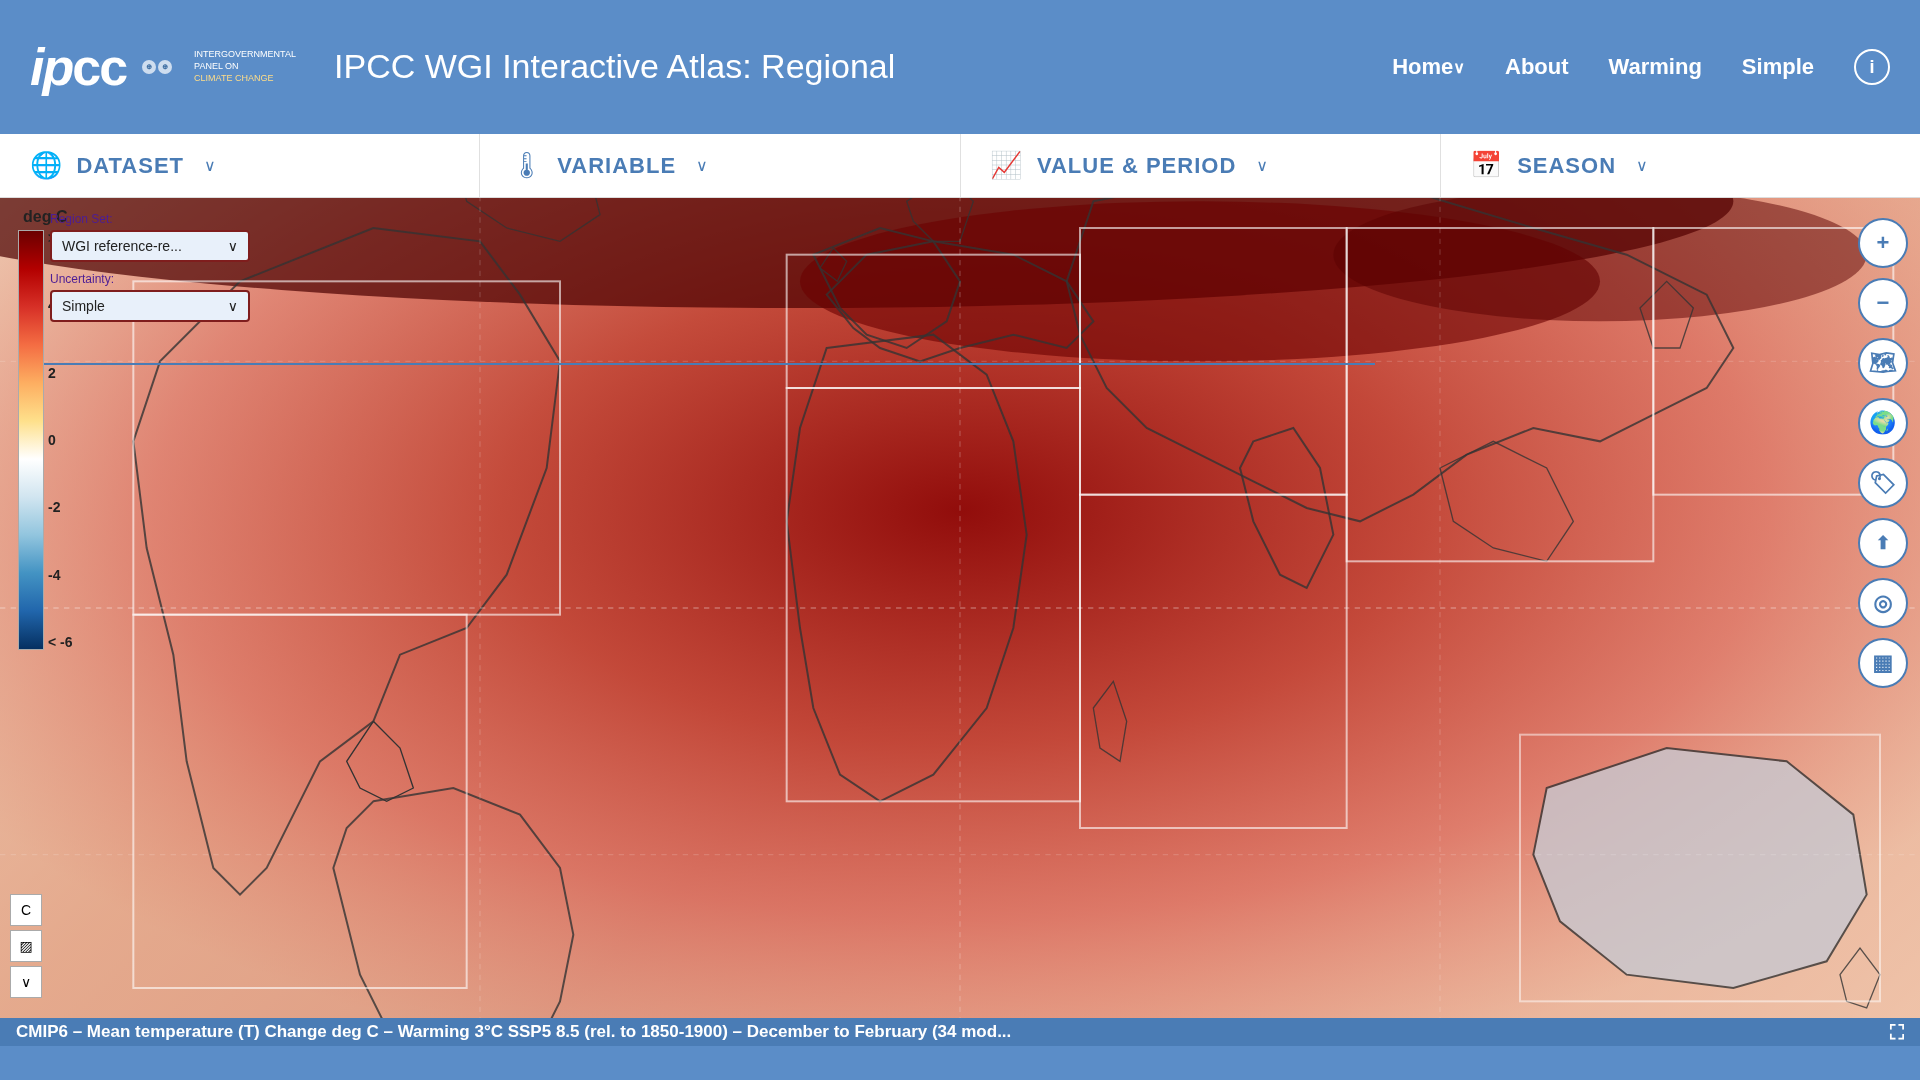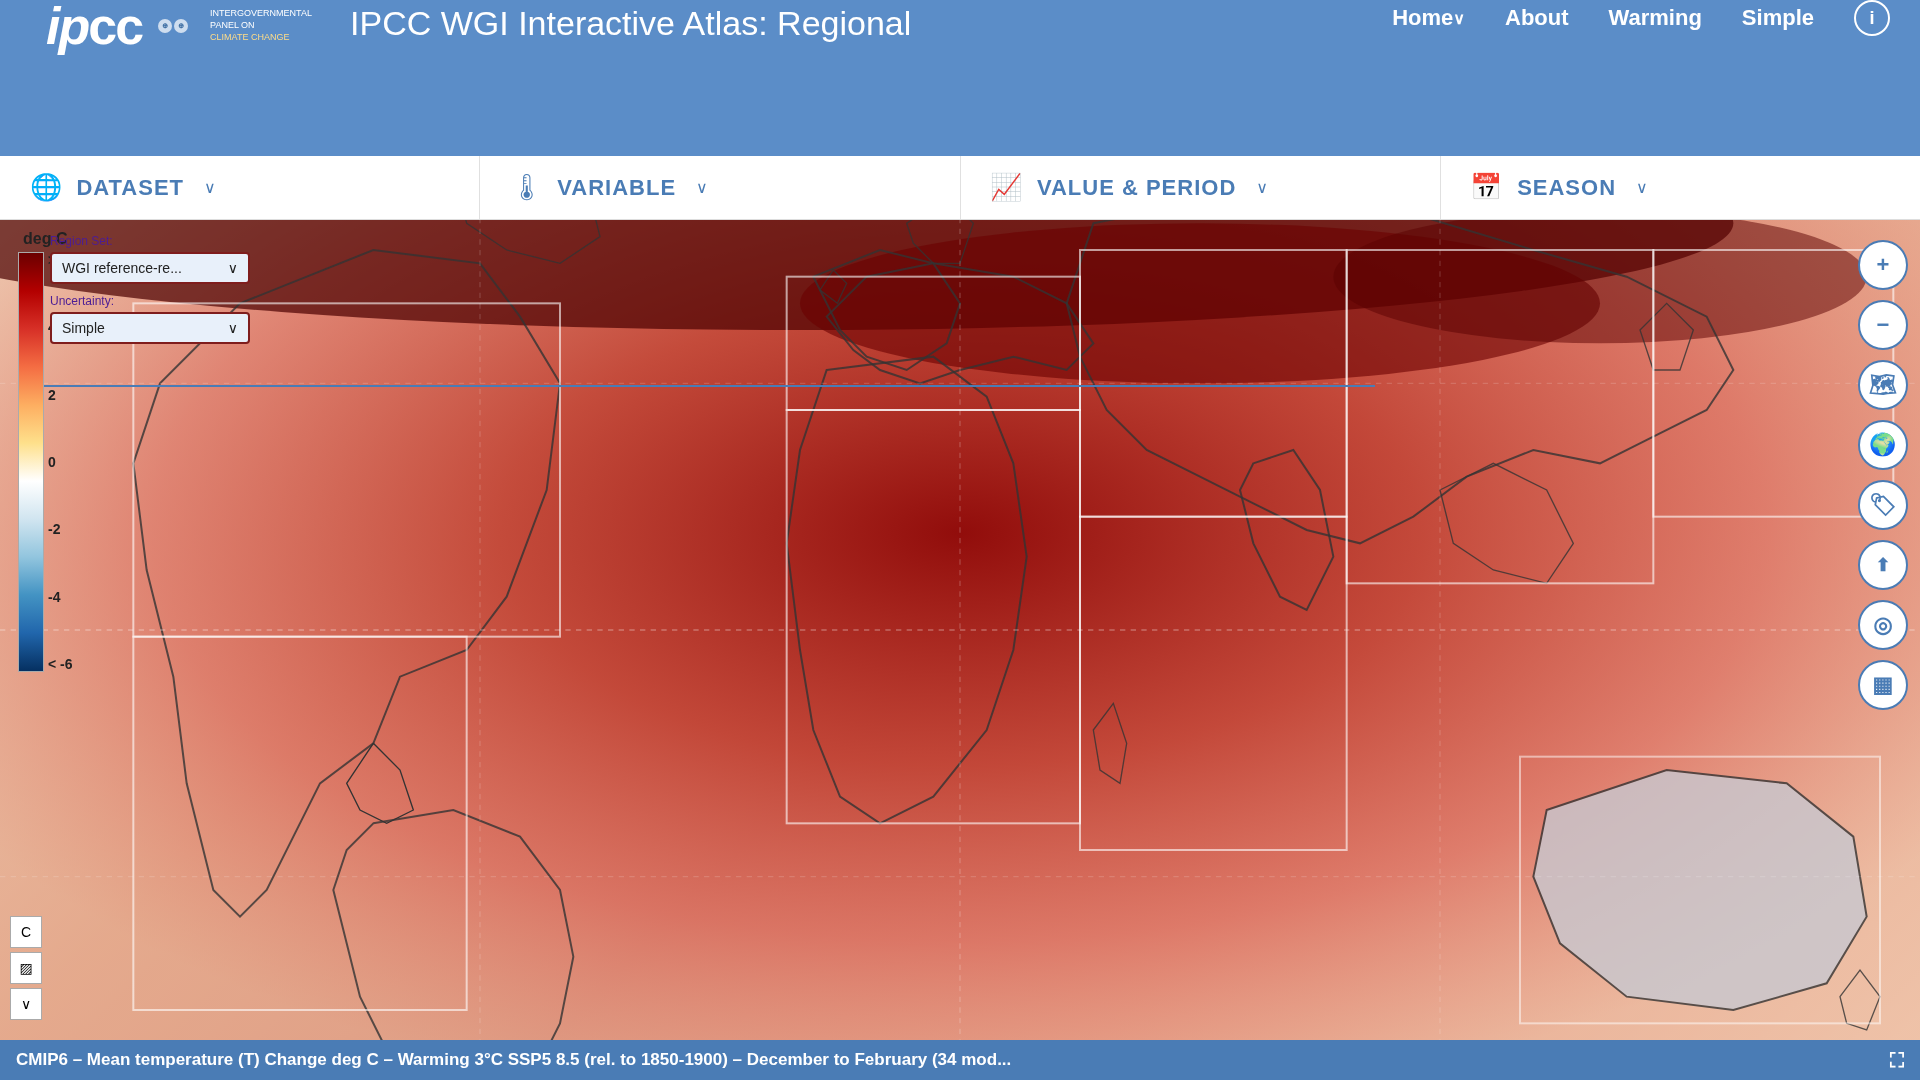--- a/index.html
+++ b/index.html
@@ -1,26 +1,25 @@
 <!DOCTYPE html>
 <html><head>
   <meta charset="utf-8">
   <style>
     * { margin: 0; padding: 0; box-sizing: border-box; }
     body { width: 1920px; height: 1080px; overflow: hidden; font-family: Arial, sans-serif; background: #5b8dc8; }
 
     
     #header {
-      height: 156px;
+      height: 134px;
       background: #5b8dc8;
       display: flex;
-      align-items: flex-start;
+      align-items: center;
       padding: 0 30px;
       position: relative;
-      margin-left: 16px;
     }
     #logo-area {
       display: flex;
       align-items: center;
       gap: 16px;
     }
     #logo-text {
       font-size: 52px;
       font-weight: 900;
       color: white;
@@ -240,21 +239,21 @@
       background: white;
       display: flex;
       align-items: center;
       justify-content: center;
       font-size: 14px;
       cursor: pointer;
     }
 
     
     #status-bar {
-      height: 40px;
+      height: 28px;
       background: #4a7cb5;
       color: white;
       font-size: 17px;
       font-weight: bold;
       display: flex;
       align-items: center;
       padding: 0 16px;
       position: relative;
     }
     #expand-btn {

